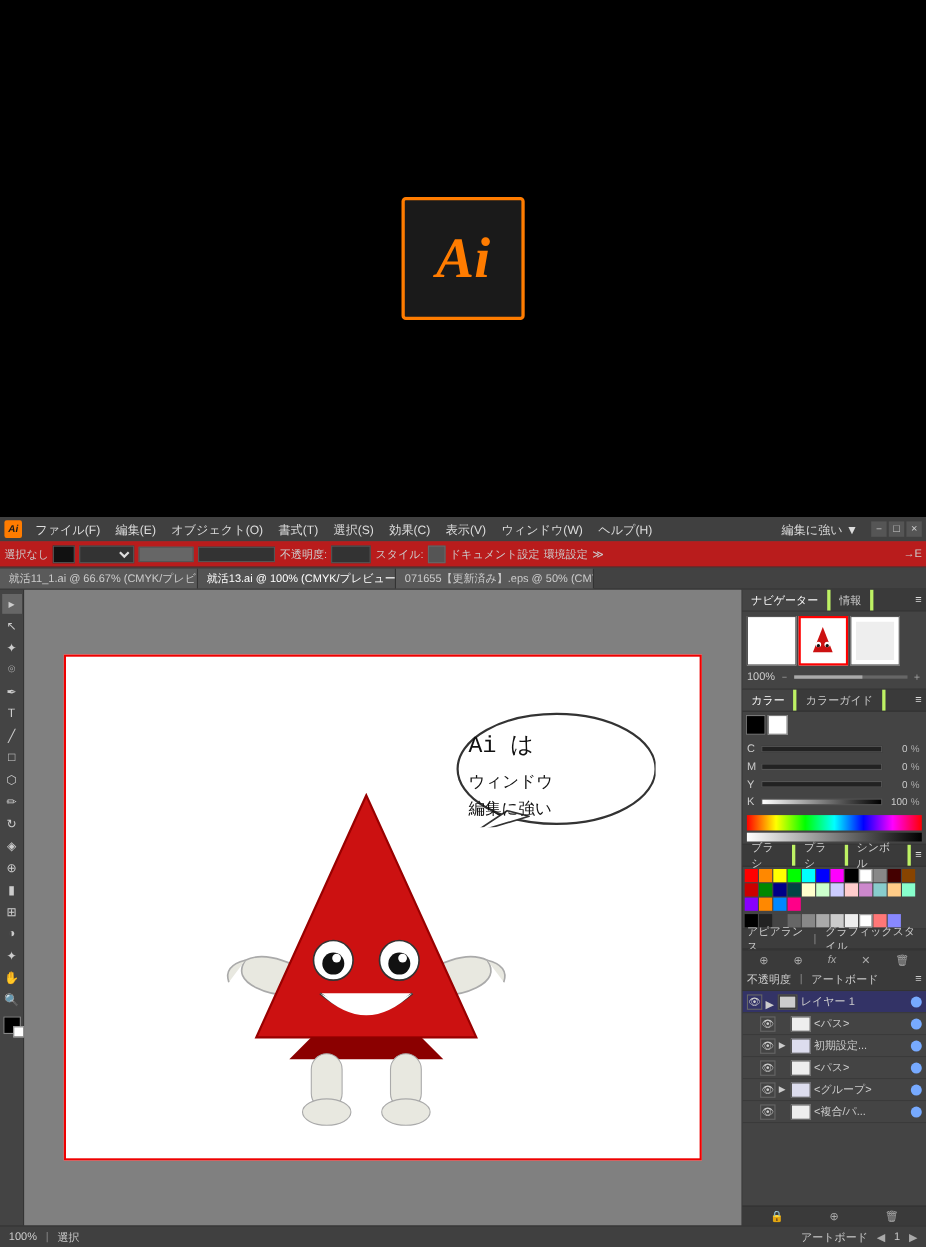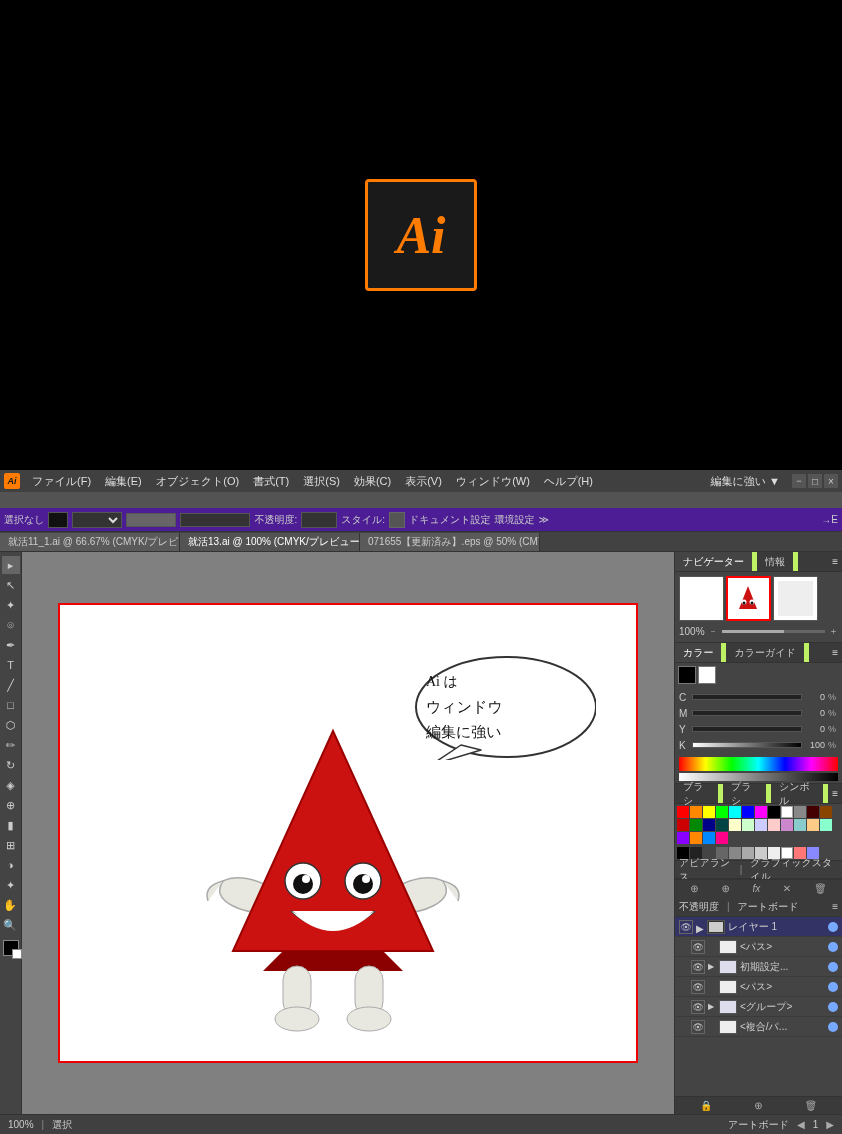--- a/index.html
+++ b/index.html
@@ -114,30 +114,29 @@
       justify-content: center;
       font-size: 10px;
       color: #ccc;
       cursor: pointer;
       background: #555;
     }
 
     
     .control-bar {
       height: 24px;
-      background: #4c1d95;
+      background: #b91c1c;
       display: flex;
       align-items: center;
       padding: 0 4px;
       font-size: 10px;
       color: #ddd;
       gap: 4px;
       flex-shrink: 0;
       border-bottom: 1px solid #333;
-      margin-top: 16px;
     }
 
     .control-bar select, .control-bar input {
       height: 18px;
       background: #333;
       border: 1px solid #555;
       color: #ddd;
       font-size: 10px;
       padding: 0 2px;
     }
@@ -247,21 +246,21 @@
       border-bottom: 1px solid #333;
     }
 
     .panel-tab {
       padding: 0 8px;
       display: flex;
       align-items: center;
       font-size: 10px;
       color: #ccc;
       cursor: pointer;
-      border-right: 5px solid #bef264;
+      border-right: 3px solid #bef264;
     }
 
     .panel-tab.active {
       background: #444;
       color: #fff;
     }
 
     
     .navigator-area {
       padding: 4px;
@@ -595,21 +594,21 @@
     <div class="canvas-area">
       <div class="artboard">
 
         <div style="position:absolute;top:50px;right:40px;width:185px;height:105px;">
           <svg width="185" height="105" viewBox="0 0 185 105">
             <ellipse cx="95" cy="52" rx="90" ry="50" fill="white" stroke="#333" stroke-width="2"></ellipse>
 
             <path d="M50,90 L20,110 L70,95 Z" fill="white" stroke="#333" stroke-width="1.5" stroke-linejoin="round"></path>
           </svg>
           <div style="position:absolute;top:15px;left:15px;text-align:left;line-height:1.7;">
-            <div style="font-size:14px;color:#111;font-family:Liberation Serif, serif;">Ai は</div>
+            <div style="font-size:21px;color:#111;font-family:Liberation Mono, monospace;">Ai は</div>
             <div style="font-size:15px;color:#111;font-family:'Meiryo',sans-serif;">ウィンドウ</div>
             <div style="font-size:15px;color:#111;font-family:'Meiryo',sans-serif;">編集に強い</div>
           </div>
         </div>
 
         <svg style="position:absolute;bottom:10px;left:50%;transform:translateX(-55%);" width="300" height="380" viewBox="0 0 300 380">
 
           <path d="M95,220 Q60,200 40,210 Q30,225 50,235 Q70,245 95,240" fill="#e8e8e0" stroke="#aaa" stroke-width="1.5"></path>
           <path d="M40,210 Q20,215 25,230" fill="#e8e8e0" stroke="#aaa" stroke-width="1.5"></path>
 

